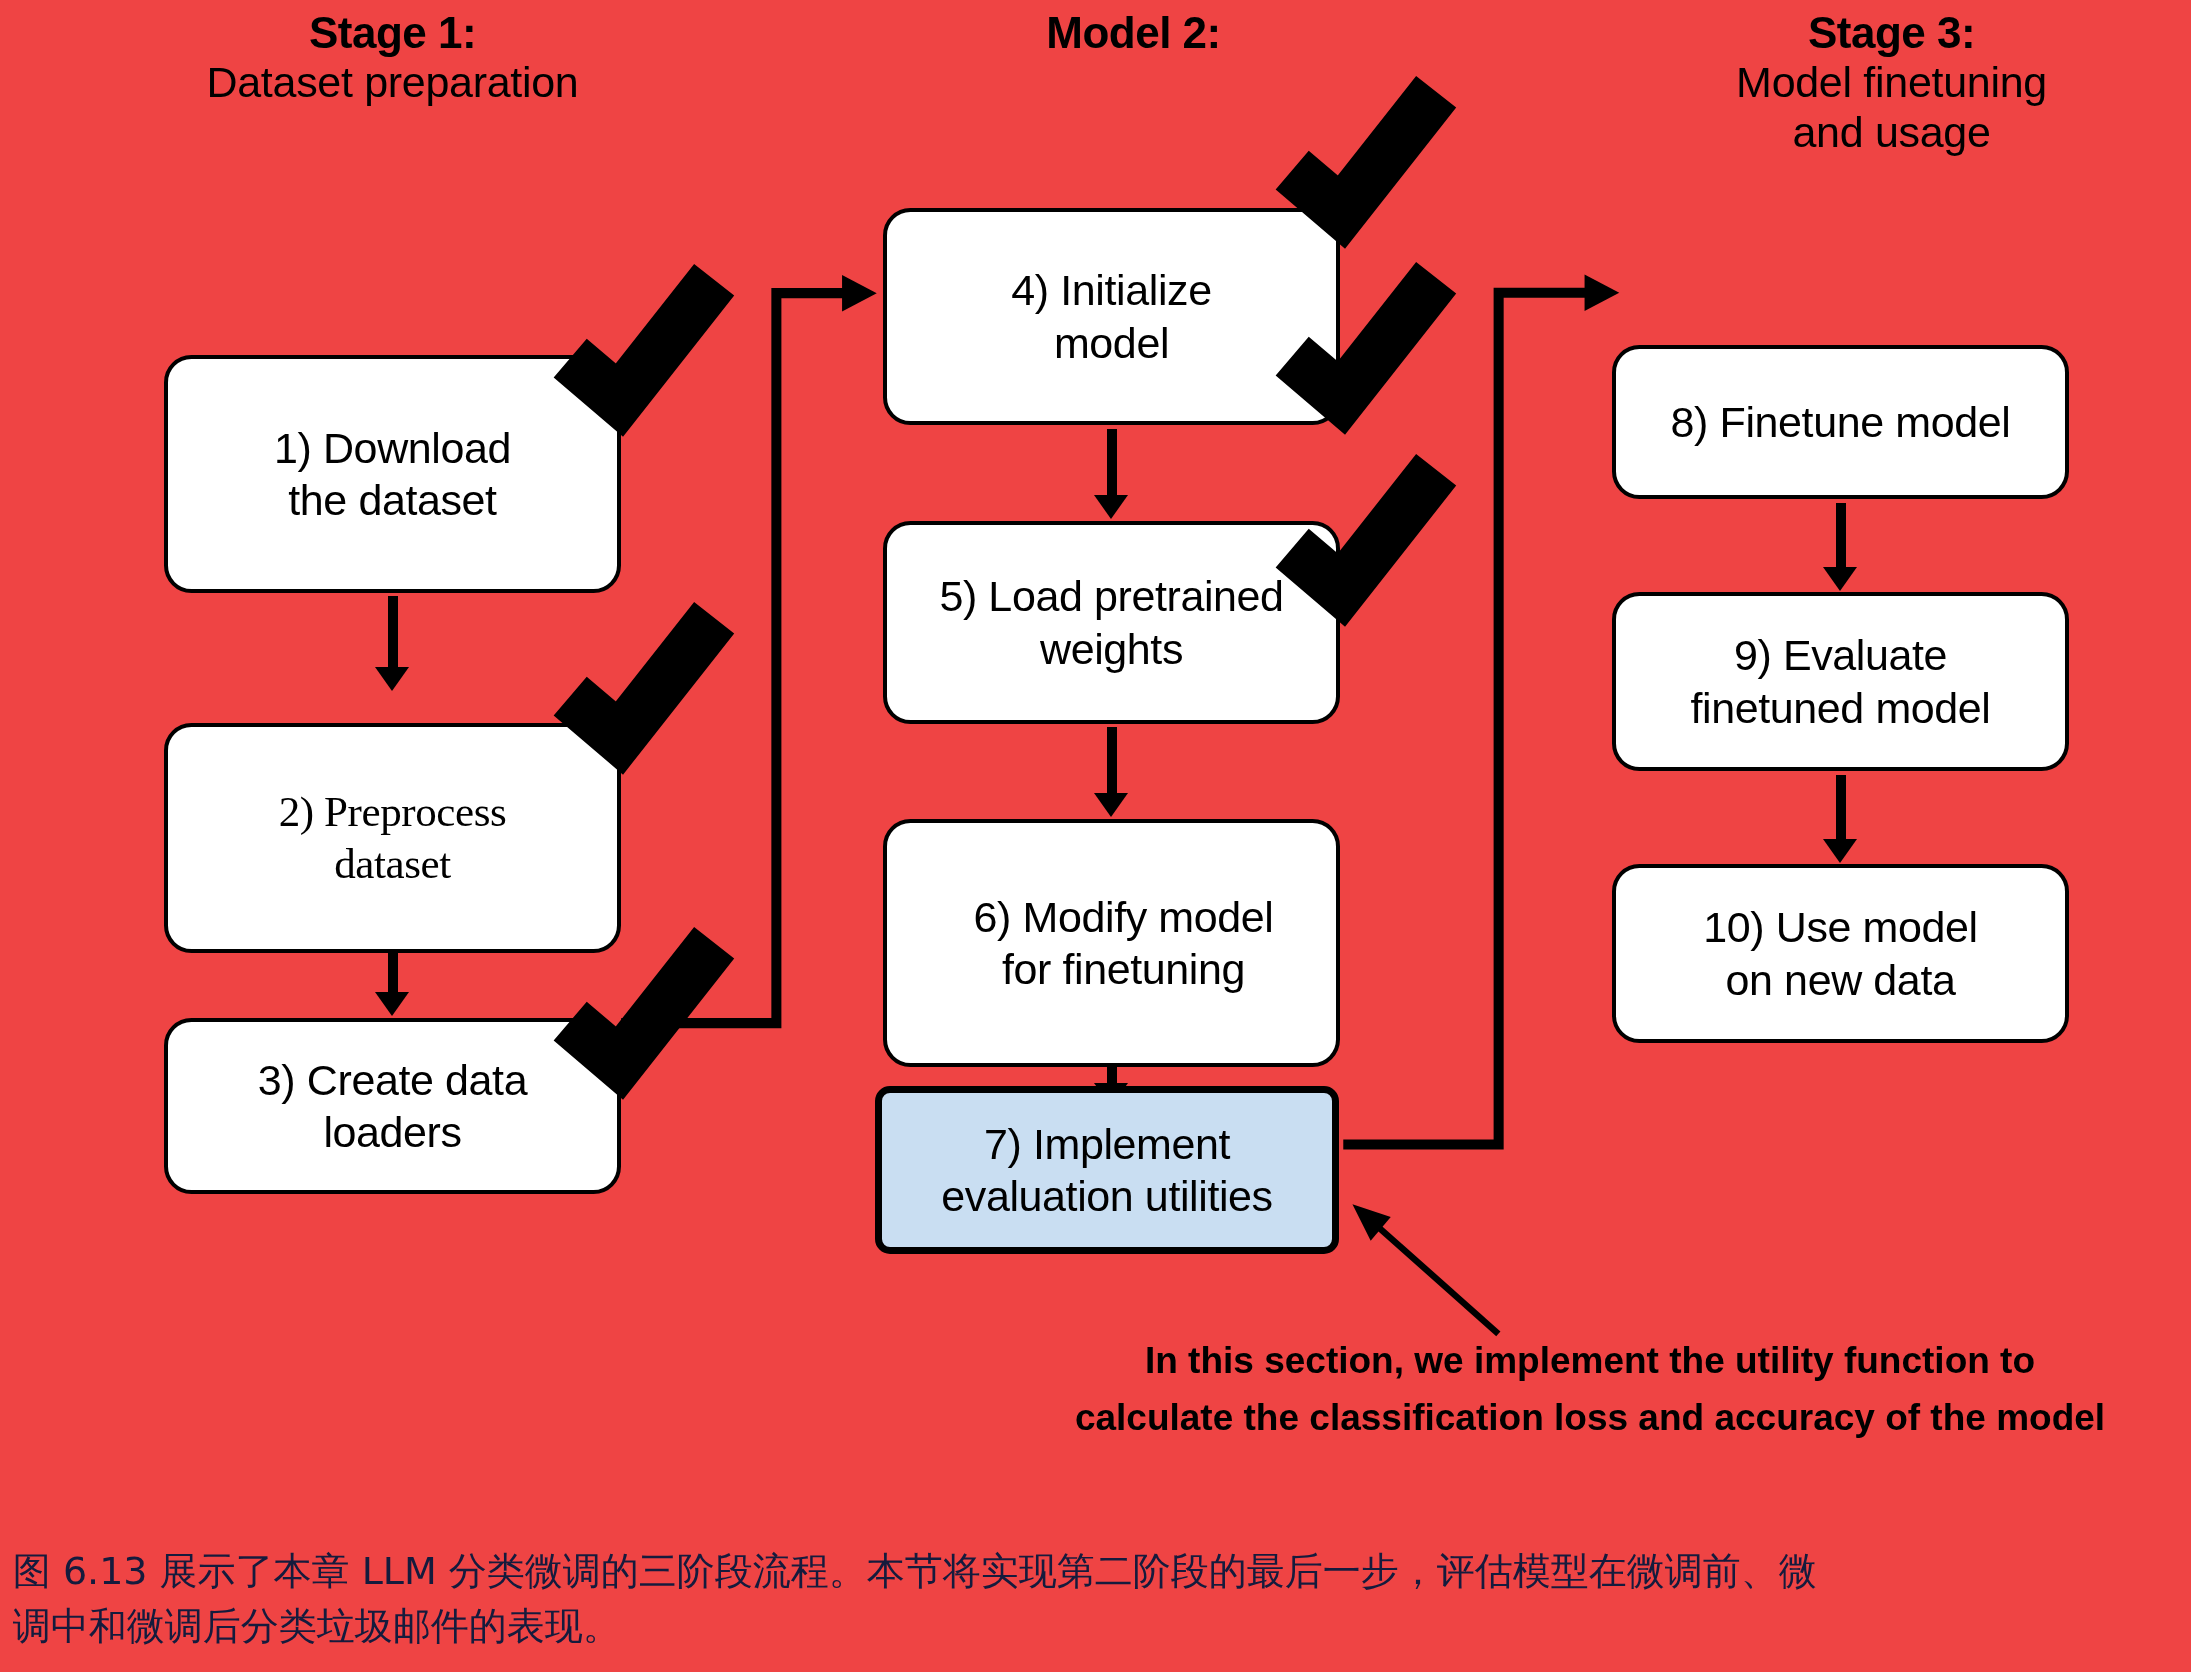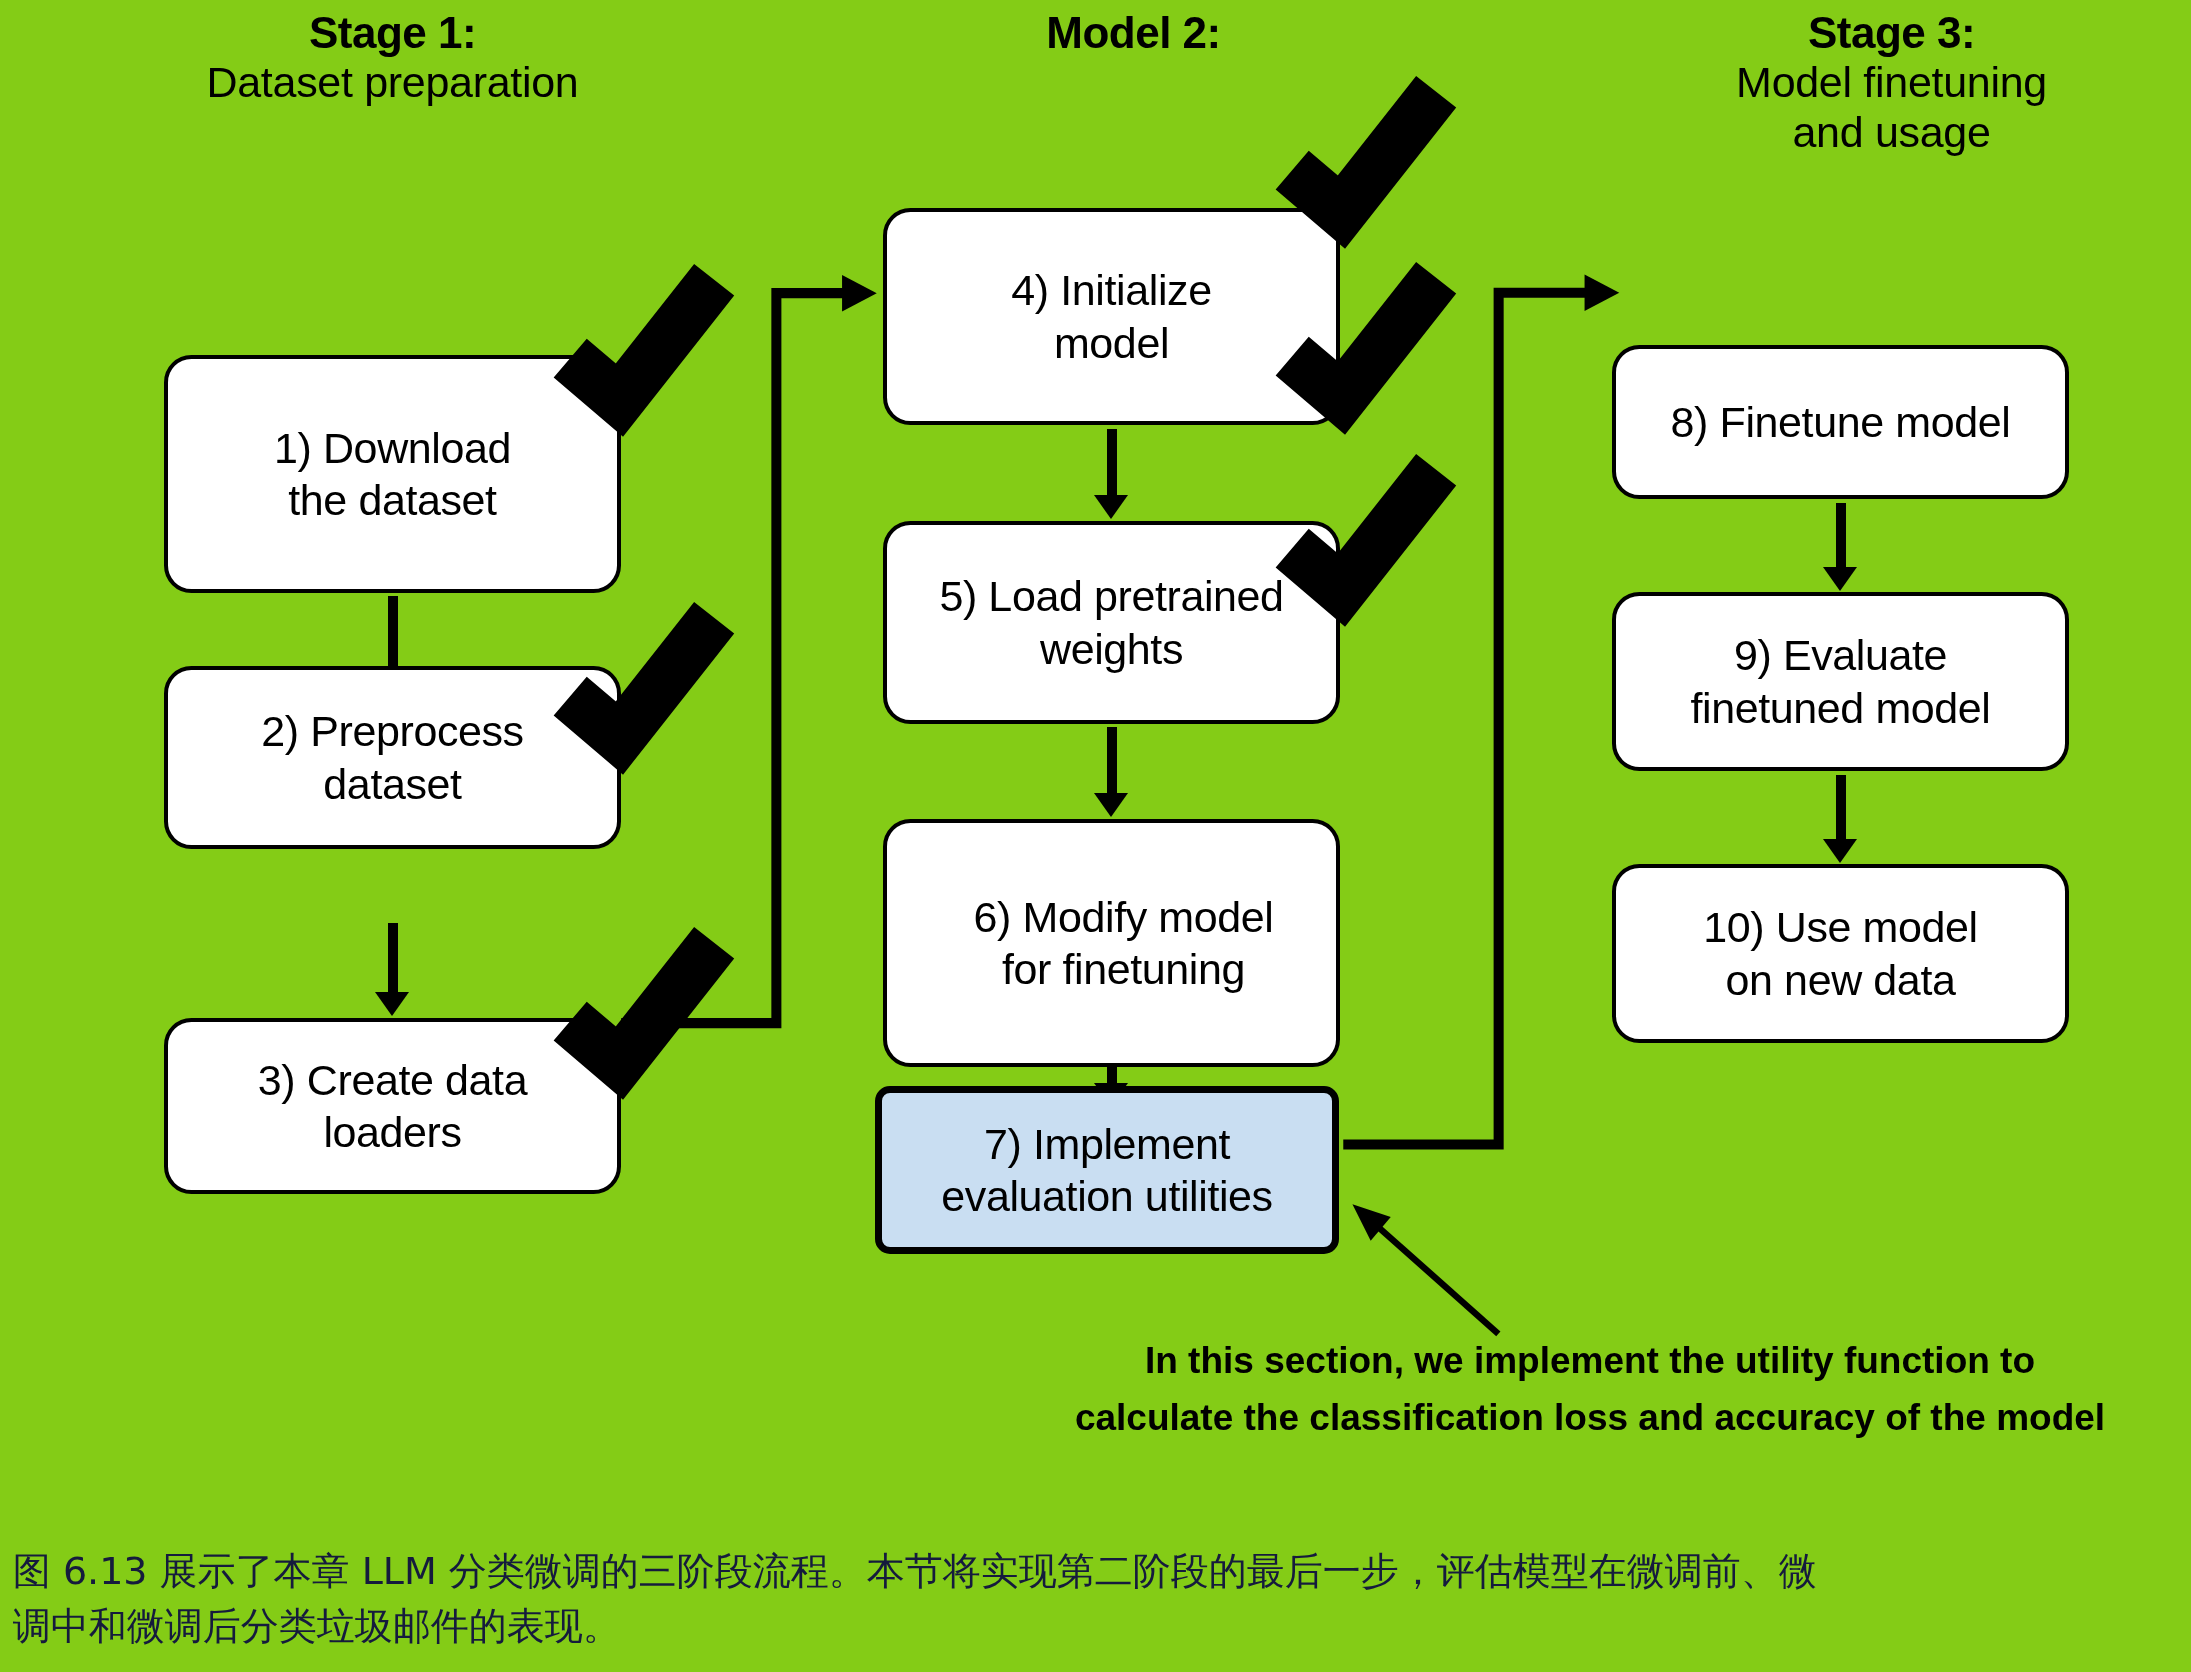--- a/index.html
+++ b/index.html
@@ -8,21 +8,21 @@
     background: #ffffff;
   }
   body {
     font-family: "Liberation Sans", sans-serif;
     color: #000000;
   }
   #page {
     position: relative;
     width: 2191px;
     height: 1672px;
-    background: #84cc16;
+    background: #ef4444;
     overflow: hidden;
   }
 
   
   .stage-header {
     position: absolute;
     text-align: center;
     line-height: 1.16;
   }
   .stage-header .stage-title {
@@ -158,21 +158,21 @@
       <span>1) Download</span><br>
       <span>the dataset</span>
     </span>
   </div>
 
   <div class="v-arrow" style="left:164px; top:596px; width:457px; height:95px;">
     <div class="shaft" style="height:71px;"></div>
     <div class="head"></div>
   </div>
 
-  <div class="node" style="left:164px; top:666px; width:457px; height:183px;">
+  <div class="node" style="left:164px; top:723px; width:457px; height:230px;font-family:Liberation Serif, serif;">
     <span class="node-label">
       <span>2) Preprocess</span><br>
       <span>dataset</span>
     </span>
   </div>
 
   <div class="v-arrow" style="left:164px; top:923px; width:457px; height:93px;">
     <div class="shaft" style="height:69px;"></div>
     <div class="head"></div>
   </div>

